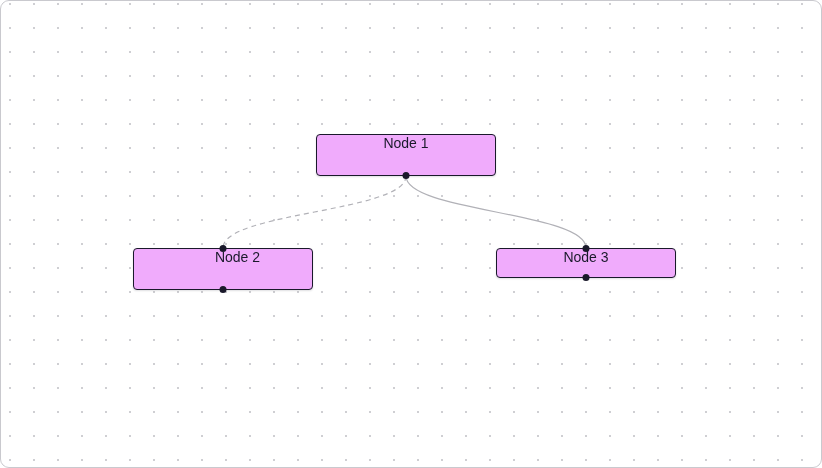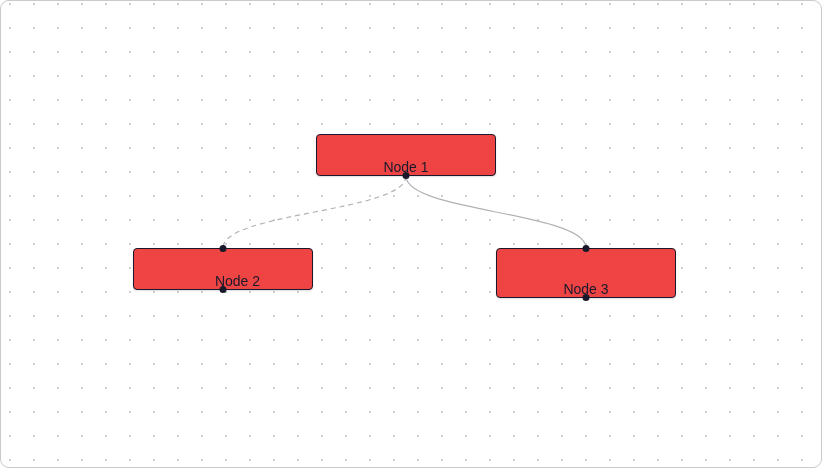--- a/index.html
+++ b/index.html
@@ -30,25 +30,25 @@
   }
   .edge {
     fill: none;
     stroke: #b1b1b7;
     stroke-width: 1.2;
   }
   .edge.dashed { stroke-dasharray: 5 4; }
   .flow-node {
     position: absolute;
     box-sizing: border-box;
-    background: #ef4444;
+    background: #f0abfc;
     border: 1px solid #1a192b;
     border-radius: 4px;
     display: flex;
-    align-items: flex-end;
+    align-items: flex-start;
     justify-content: center;
     font-size: 14px;
     color: #1a192b;
     box-shadow: 0 1px 2px rgba(26,25,43,0.14);
     cursor: grab;
   }
   .node-label { pointer-events: none; }
   .handle {
     position: absolute;
     left: 50%;
@@ -76,18 +76,18 @@
     <span class="node-label">Node 1</span>
     <div class="handle bottom"></div>
   </div>
 
   <div class="flow-node" style="left: 132px; top: 247px; width: 180px; height: 42px; padding-left: 29px;">
     <div class="handle top"></div>
     <span class="node-label">Node 2</span>
     <div class="handle bottom"></div>
   </div>
 
-  <div class="flow-node" style="left: 495px; top: 247px; width: 180px; height: 50px;">
+  <div class="flow-node" style="left: 495px; top: 247px; width: 180px; height: 30px;">
     <div class="handle top"></div>
     <span class="node-label">Node 3</span>
     <div class="handle bottom"></div>
   </div>
 </div>
 
 </body></html>

